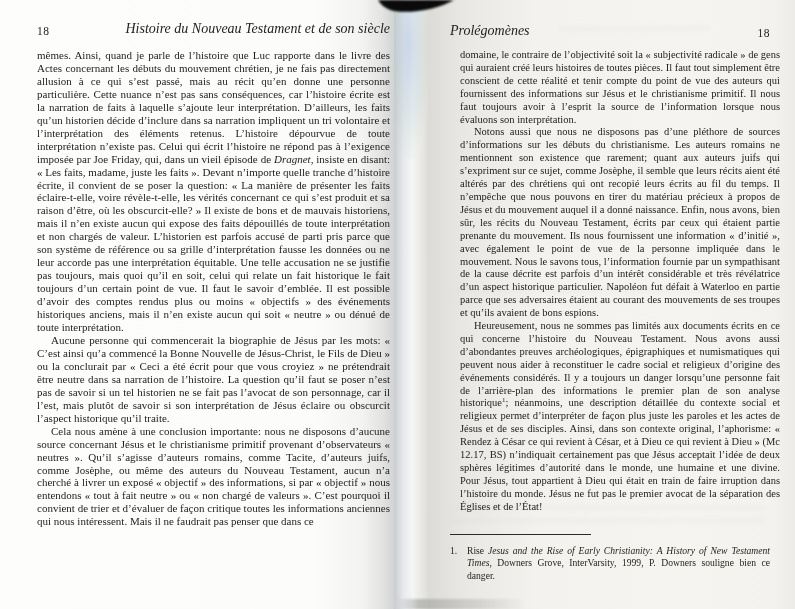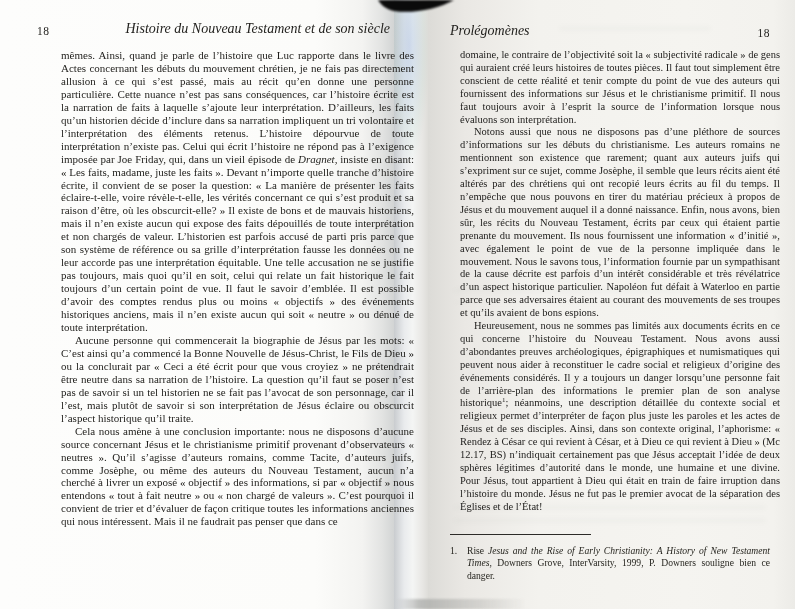--- a/index.html
+++ b/index.html
@@ -48,21 +48,21 @@
   .header-row.left  { left:37px;  top:21px; width:353px; }
   .header-row.right { left:450px; top:23px; width:320px; }
   .page-num { font-size:11.5px; letter-spacing:0.5px; color:#23221f; }
   .running-header { font-style:italic; font-size:14px; color:#23221f; }
   .running-header.bold { font-weight:400; }
 
   .body-block { position:absolute; text-align:justify; }
   .body-block p { margin:0; hyphens:auto; -webkit-hyphens:auto; }
   .body-block p.indent { text-indent:14px; }
 
-  .body-left  { left:37px;  top:49px; width:353px; font-size:11px;   line-height:12.95px; color:#1e1d1a;margin-left:24px; }
+  .body-left  { left:37px;  top:49px; width:353px; font-size:11px;   line-height:12.95px; color:#1e1d1a; }
   .body-right { left:460px; top:49px; width:320px; font-size:10.5px; line-height:12.9px;  color:#232220; }
 
   .sup { font-size:7px; vertical-align:super; line-height:0; }
 
   .footnote-block { position:absolute; left:450px; top:534px; width:320px; }
   .footnote-rule { width:141px; height:0; border-top:1.3px solid #2c2b28; }
   .footnote { display:flex; margin-top:10px; font-size:9.6px; line-height:12.3px; color:#26251f; text-align:justify; }
   .fn-marker { flex:none; width:17px; }
   .fn-text { flex:1; }
   .fn-text i { font-style:italic; }

